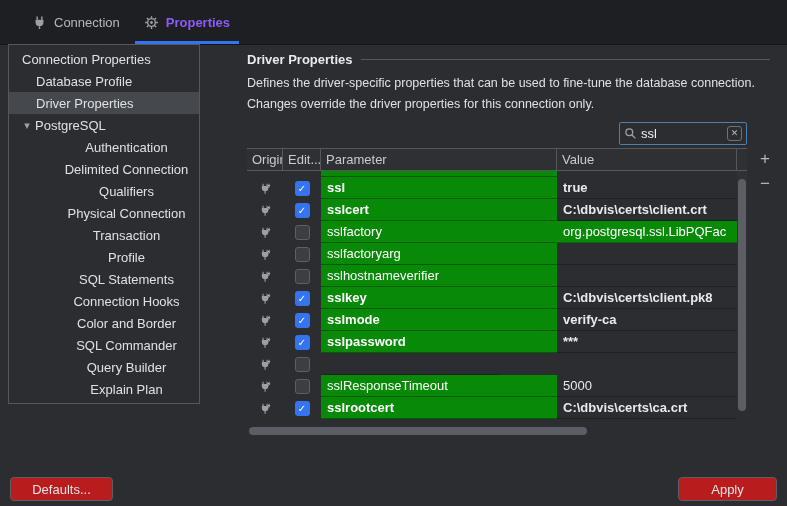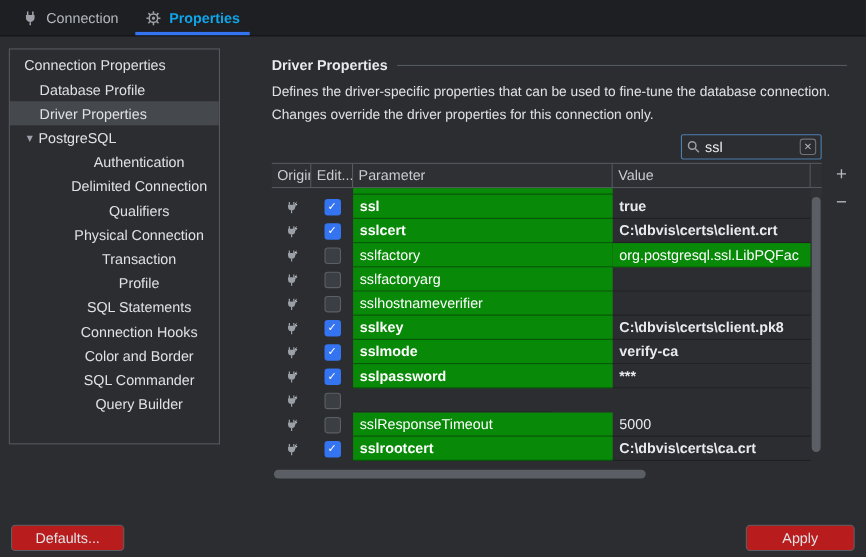--- a/index.html
+++ b/index.html
@@ -10,29 +10,29 @@
   *{box-sizing:border-box;}
   html,body{margin:0;padding:0;}
   body{
     width:787px;height:506px;position:relative;overflow:hidden;
     background:#2b2d30;color:#dfe1e5;
     font-family:"Liberation Sans",sans-serif;font-size:13px;
   }
   .icn{display:inline-flex;align-items:center;justify-content:center;}
   
   .topbar{
-    position:absolute;left:0;top:0;right:0;height:33px;
+    position:absolute;left:0;top:0;right:0;height:45px;
     background:#1e1f22;border-bottom:1px solid #141517;
-    display:flex;align-items:stretch;padding-left:8px;
+    display:flex;align-items:stretch;padding-left:20px;
   }
   .tab{
     display:flex;align-items:center;gap:7px;padding:0 12px;
     color:#b4b8bf;position:relative;cursor:default;white-space:nowrap;
   }
-  .tab.selected{color:#0ea5e9;font-weight:bold;}
+  .tab.selected{color:#8b5cf6;font-weight:bold;}
   .tab.selected::after{
     content:'';position:absolute;left:3px;right:3px;bottom:0;height:3px;
     background:var(--accent);
   }
   
   .sidebar{
     position:absolute;left:8px;top:44px;width:192px;height:360px;
     border:1px solid #55585e;background:#2b2d30;padding-top:3px;overflow:hidden;
   }
   .titem{height:22px;display:flex;align-items:center;white-space:nowrap;color:#dfe1e5;}
@@ -180,20 +180,23 @@
     </div>
     <div class="titem lvl2">
       <span>Color and Border</span>
     </div>
     <div class="titem lvl2">
       <span>SQL Commander</span>
     </div>
     <div class="titem lvl2">
       <span>Query Builder</span>
     </div>
+    <div class="titem lvl2">
+      <span>Explain Plan</span>
+    </div>
   </div>
 
 <div class="main">
   <div class="title-row">
     <span class="sec-title">Driver Properties</span>
     <span class="rule"></span>
   </div>
   <div class="desc">
     <div>Defines the driver-specific properties that can be used to fine-tune the database connection.</div>
     <div>Changes override the driver properties for this connection only.</div>

